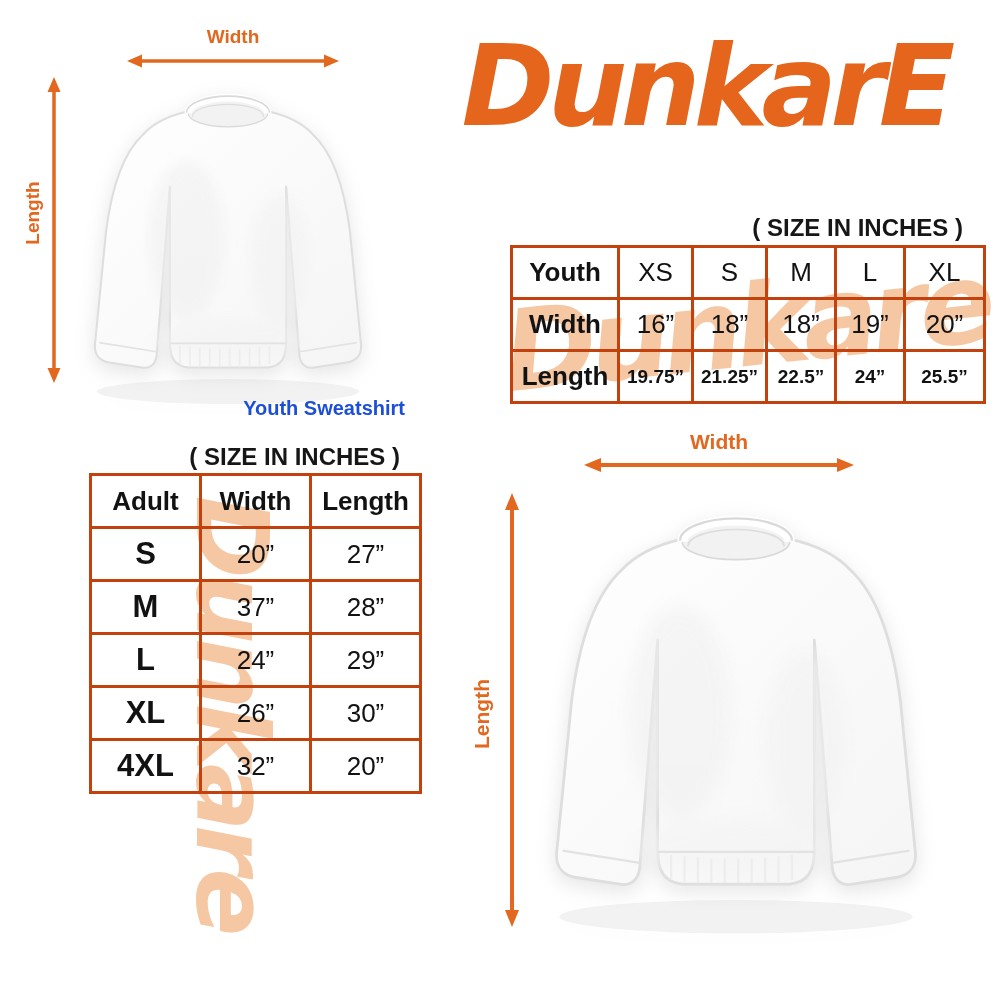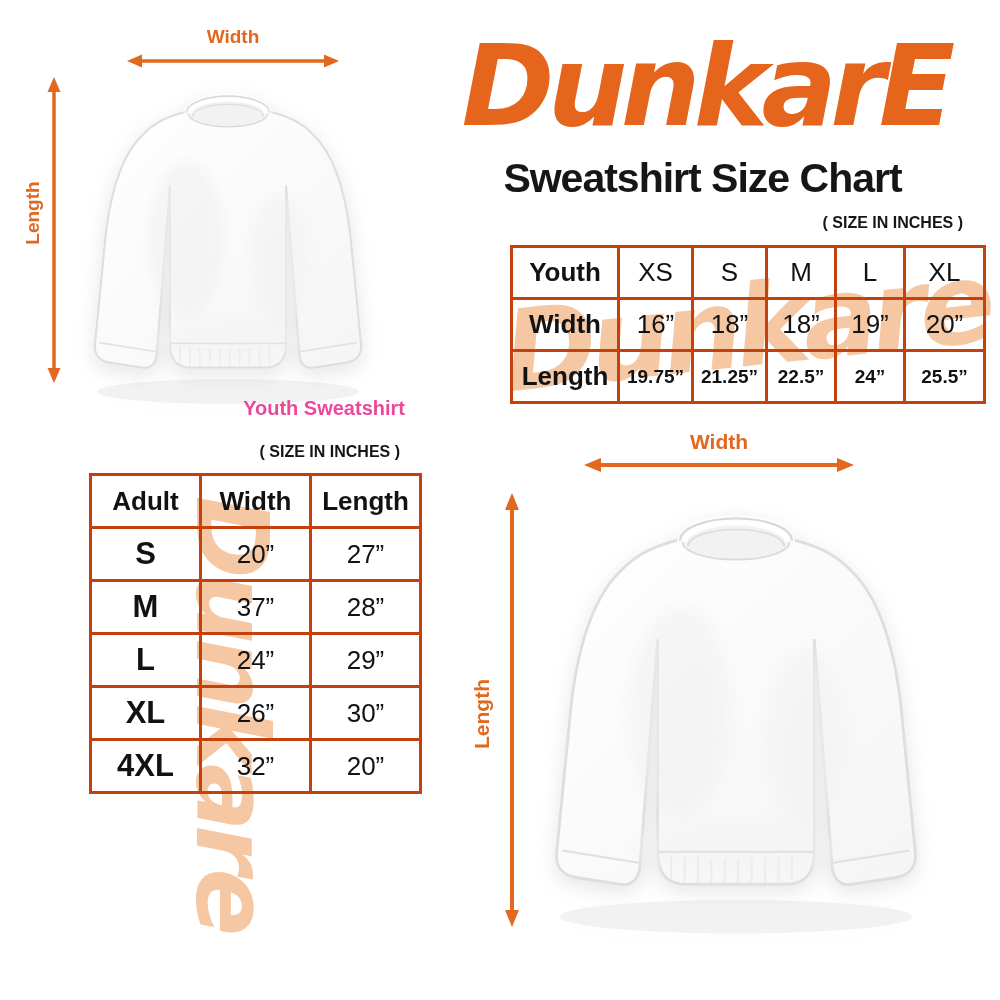--- a/index.html
+++ b/index.html
@@ -10,39 +10,39 @@
   .script{font-family:"DejaVu Sans", sans-serif;font-weight:bold;font-style:italic;letter-spacing:-0.06em;}
   .logo{left:425px;top:16px;width:560px;height:140px;font-size:112px;line-height:140px;
         text-align:center;color:#e5651c;z-index:2;white-space:nowrap;}
   .watermark{color:#f5c7a3;z-index:0;white-space:nowrap;text-align:center;}
   .wm-youth{left:503px;top:252px;width:485px;height:155px;font-size:112px;line-height:150px;
             transform:rotate(-6deg);}
   .wm-adult{left:289px;top:474px;width:478px;height:116px;font-size:100px;line-height:116px;
             transform:rotate(90deg);transform-origin:top left;}
   .title{left:420px;top:155px;width:565px;text-align:center;font-size:41px;font-weight:bold;
          letter-spacing:-1px;color:#161616;z-index:2;}
-  .units-note{font-size:16px;font-weight:bold;color:#161616;z-index:2;}
+  .units-note{font-size:24px;font-weight:bold;color:#161616;z-index:2;}
   .note-top{left:420px;top:214px;width:543px;text-align:right;}
   .note-left{left:83px;top:443px;width:317px;text-align:right;}
   
   table.size{border-collapse:collapse;table-layout:fixed;z-index:3;position:absolute;}
   table.size td{border:3px solid #c2410c;text-align:center;vertical-align:middle;
                 background:transparent;padding:0;color:#121212;}
   #youth-table{left:510px;top:245px;}
   #youth-table td{height:49px;}
   #adult-table{left:89px;top:473px;}
   #adult-table td{height:50px;}
   .tbl-head{font-size:26px;font-weight:bold;}
   .size-big{font-size:26px;font-weight:400;}
   .size-mid{font-size:31px;font-weight:800;}
   .val{font-size:26px;font-weight:normal;}
   .val-sm{font-size:19px;font-weight:bold;}
   
   .dim-label{color:#e2671f;font-weight:bold;z-index:2;text-align:center;}
-  .caption{font-size:20px;font-weight:bold;color:#ec4899;z-index:2;}
+  .caption{font-size:20px;font-weight:bold;color:#1d4ed8;z-index:2;}
   .shirt{z-index:1;filter:drop-shadow(0 6px 10px rgba(0,0,0,0.10));}
   svg.arrow{z-index:2;position:absolute;}
 </style>
 </head>
 <body>
 
 <div id="stage">
 
   <svg width="0" height="0" style="position:absolute" aria-hidden="true">
     <defs>
@@ -87,21 +87,20 @@
         <path d="M150,56 A50,20 0 0 1 250,56" fill="none" stroke="#d9d9d9" stroke-width="2"></path>
         <path d="M157,61 A43,15 0 0 1 243,61" fill="none" stroke="#dddddd" stroke-width="1.5"></path>
       </symbol>
     </defs>
   </svg>
 
   <div class="abs script watermark wm-youth">Dunkare</div>
   <div class="abs script watermark wm-adult">Dunkare</div>
 
   <div class="abs script logo">DunkarE</div>
-  <div class="abs title">Sweatshirt Size Chart</div>
   <div class="abs units-note note-top">( SIZE IN INCHES )</div>
 
   <div class="abs dim-label" style="left:127px;top:26px;width:212px;font-size:19px;">Width</div>
   <svg class="arrow" style="left:127px;top:53px;" width="212" height="16">
     <line x1="13" y1="8" x2="199" y2="8" stroke="#e2671f" stroke-width="3.5"></line>
     <polygon points="0,8 15,1.5 15,14.5" fill="#e2671f"></polygon>
     <polygon points="212,8 197,1.5 197,14.5" fill="#e2671f"></polygon>
   </svg>
   <div class="abs dim-label" style="left:-12px;top:202px;width:90px;font-size:19px;transform:rotate(-90deg);">Length</div>
   <svg class="arrow" style="left:46px;top:77px;" width="16" height="306">

